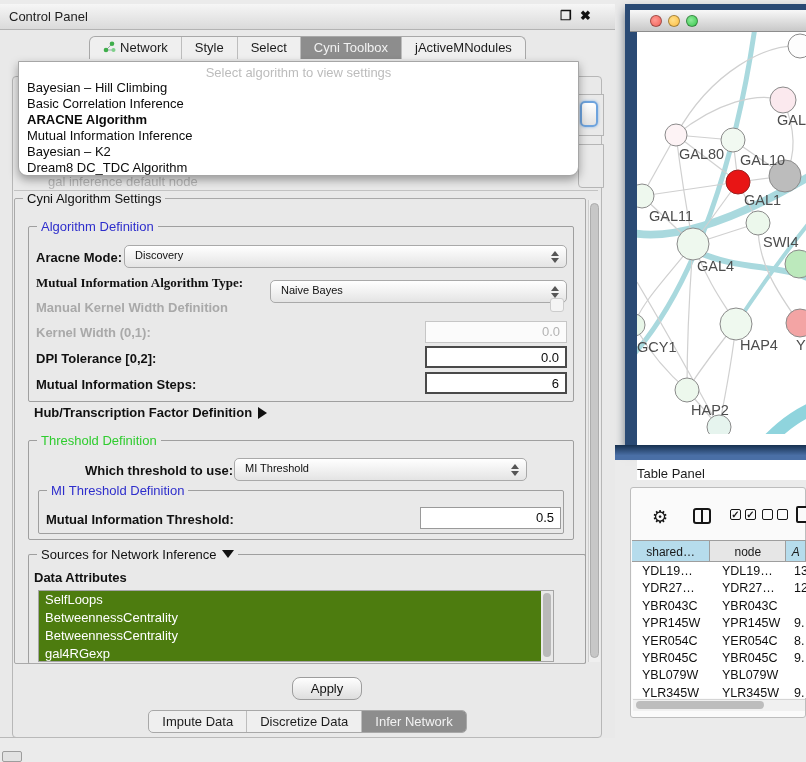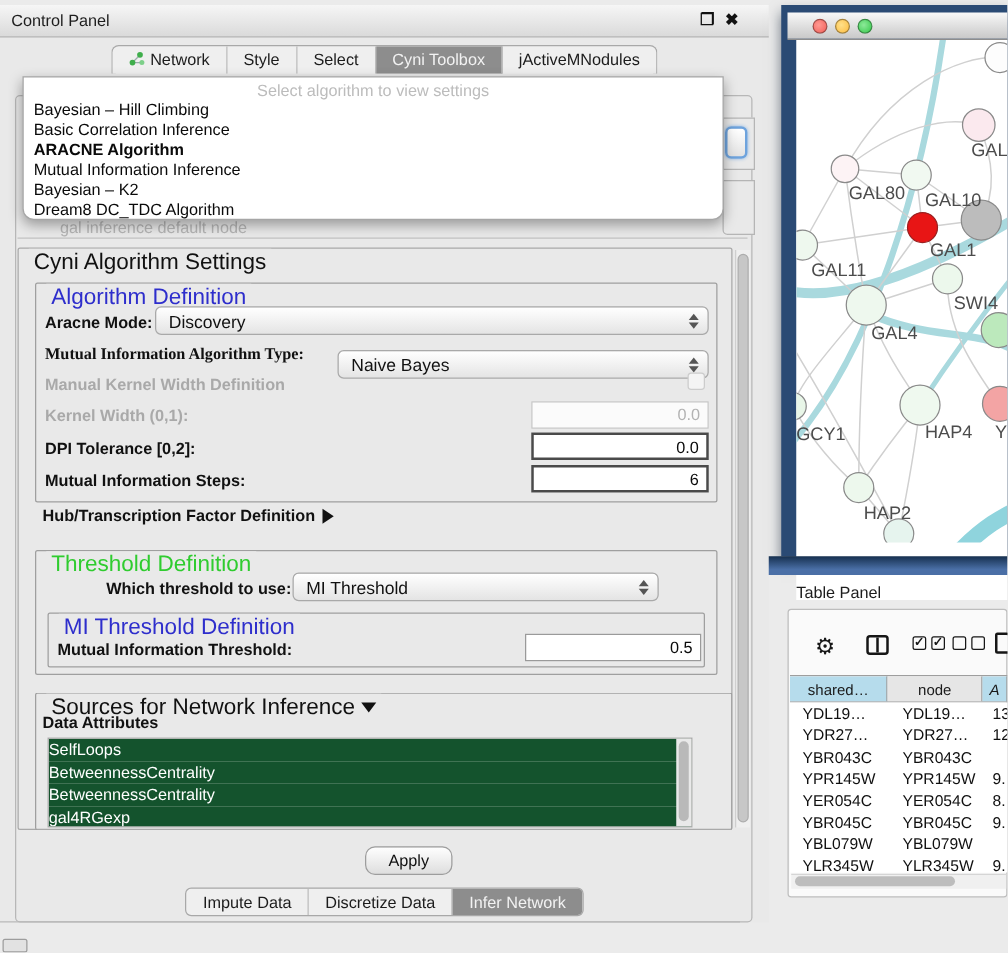--- a/index.html
+++ b/index.html
@@ -34,53 +34,53 @@
   #frag-table-name { left:48px; top:170px; font-size:13px; color:#b5b5b5; z-index:1; }
 
   
   #algo-popup { left:18px; top:57px; width:561px; height:115px; background:#ffffff; border:1px solid #a6a6a6; border-radius:0 0 9px 9px; box-shadow:0 4px 10px rgba(0,0,0,.35); z-index:10; }
   #algo-placeholder { width:100%; text-align:center; padding-top:3px; font-size:13px; color:#bcbcbc; }
   .algo-item { font-size:13px; color:#0a0a0a; padding:0 0 0 8px; height:16px; line-height:16px; }
   .algo-item.sel { font-weight:bold; }
 
   
   .grp { border:1px solid #9f9f9f; border-radius:2px; }
-  .grp-title { position:absolute; top:-8px; left:8px; background:#e9e9e9; padding:0 4px; font-size:18px; color:#111; white-space:nowrap;margin-top:8px; }
+  .grp-title { position:absolute; top:-8px; left:8px; background:#e9e9e9; padding:0 4px; font-size:13px; color:#111; white-space:nowrap; }
   .t-blue { color:#2e2ecc; }
   .t-green { color:#2fcc2f; }
 
   #grp-settings { left:14px; top:194px; width:572px; height:466px; background:#e9e9e9; border-color:#a9a9a9; }
   
   #settings-scroll { left:588px; top:196px; width:12px; height:462px; background:#efefef; border-left:1px solid #cfcfcf; }
   #settings-thumb { left:590px; top:199px; width:9px; height:455px; background:#c7c7c7; border:1px solid #adadad; border-radius:5px; }
 
   #grp-algodef { left:28px; top:222px; width:546px; height:176px; }
   #grp-threshold { left:28px; top:436px; width:546px; height:100px; }
   #grp-mithresh { left:38px; top:486px; width:526px; height:44px; }
   #grp-sources { left:28px; top:550px; width:558px; height:110px; border-bottom:none; }
 
   .lbl { position:absolute; font-size:13px; font-weight:bold; color:#111; white-space:nowrap; }
   .lbl.dis { color:#a9a9a9; }
 
-  .combo { position:absolute; height:23px; border-radius:5px; background:linear-gradient(#ffffff,#e4e4e4); border:1px solid #a9a9a9; font-size:14px; color:#111; padding:3px 22px 0 10px; }
+  .combo { position:absolute; height:23px; border-radius:5px; background:linear-gradient(#ffffff,#e4e4e4); border:1px solid #a9a9a9; font-size:11px; color:#111; padding:3px 22px 0 10px; }
   .spin { position:absolute; right:7px; top:4px; width:9px; height:14px; }
   .spin:before, .spin:after { content:""; position:absolute; left:1px; border-left:4px solid transparent; border-right:4px solid transparent; }
   .spin:before { top:1px; border-bottom:5px solid #555; }
   .spin:after { bottom:1px; border-top:5px solid #555; }
 
   .field { position:absolute; height:22px; background:#ffffff; border:2px solid #4a4a4a; font-size:13px; color:#0a0a0a; text-align:right; padding:2px 6px 0 4px; }
   .field.dis { border:1px solid #c6c6c6; background:#fbfbfb; color:#b3b3b3; }
 
   .checkbox { position:absolute; width:14px; height:14px; border:1px solid #cccccc; border-radius:3px; background:#f4f4f4; }
 
   .tri-right { display:inline-block; width:0; height:0; border-top:6px solid transparent; border-bottom:6px solid transparent; border-left:9px solid #111; vertical-align:-2px; margin-left:6px; }
   .tri-down { display:inline-block; width:0; height:0; border-left:6px solid transparent; border-right:6px solid transparent; border-top:8px solid #111; vertical-align:1px; margin-left:5px; }
 
   #attr-list { left:38px; top:586px; width:516px; height:72px; background:#ffffff; border:1px solid #a5a5a5; overflow:hidden; }
-  .attr-item { height:18px; line-height:18px; background:#14532d; color:#ffffff; font-size:13px; padding-left:0; }
+  .attr-item { height:18px; line-height:18px; background:#4d7c0f; color:#ffffff; font-size:13px; padding-left:6px; }
   #attr-scroll { left:541px; top:587px; width:12px; height:70px; background:#e9e9e9; }
   #attr-thumb { left:543px; top:589px; width:8px; height:64px; background:#b9b9b9; border-radius:4px; }
 
   #apply-btn { left:268px; top:673px; width:70px; height:23px; border:1px solid #9d9d9d; border-radius:8px; background:linear-gradient(#fefefe,#dedede); font-size:13px; color:#111; text-align:center; padding-top:3px;margin-left:24px; }
 
   #cp-bottom-tabs { left:0; top:706px; width:615px; display:flex; justify-content:center; }
   #cp-divider { left:0; top:737px; width:592px; height:1px; background:#b9b9b9; }
   #corner-btn { left:2px; top:751px; width:20px; height:11px; background:#e2e2e2; border:1px solid #9d9d9d; border-radius:2px; }
 
   

